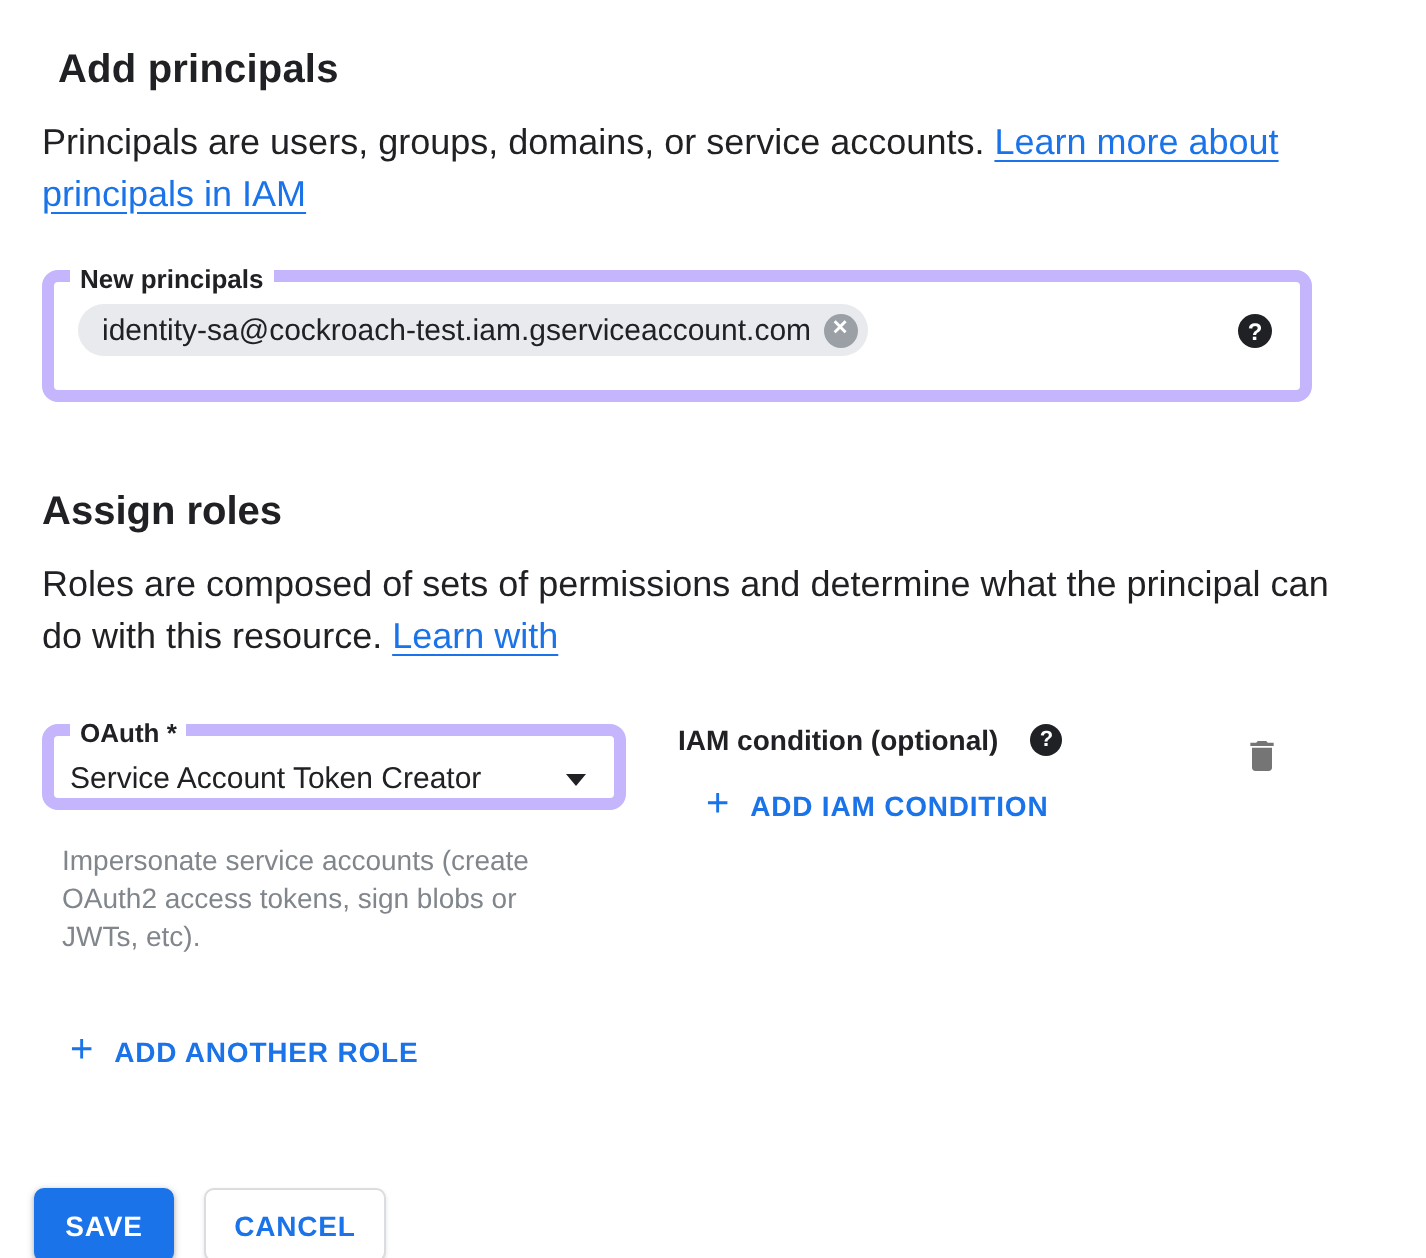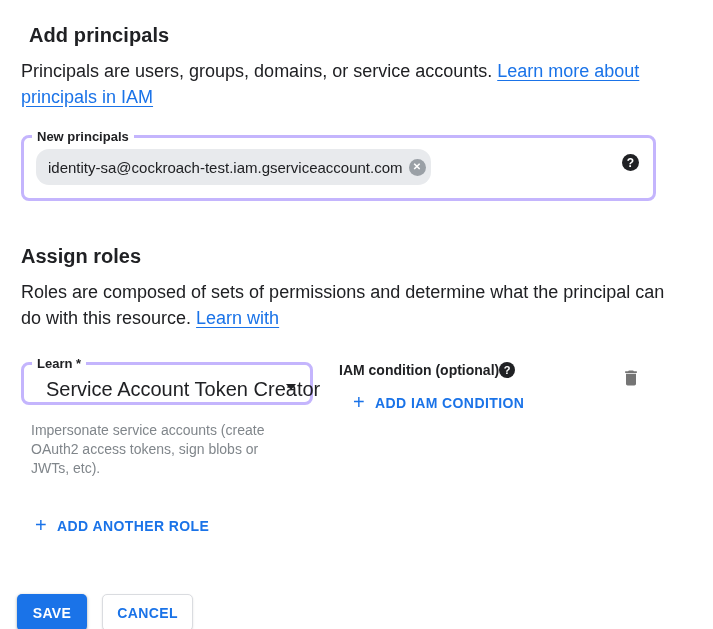--- a/index.html
+++ b/index.html
@@ -35,21 +35,21 @@
   a.link {
     color: #1a73e8;
     text-decoration: underline;
     text-underline-offset: 3px;
     cursor: pointer;
   }
   
   .field {
     position: relative;
     box-sizing: border-box;
-    border: 3px solid #c4b5fd;
+    border: 6px solid #c4b5fd;
     border-radius: 8px;
     background: #ffffff;
   }
   .field-label {
     position: absolute;
     top: -9px;
     left: 8px;
     background: #ffffff;
     padding: 0 5px;
     font-size: 13px;
@@ -61,21 +61,21 @@
     margin-top: 25px;
     width: 635px;
     height: 66px;
   }
   .chip {
     position: absolute;
     left: 12px;
     top: 11px;
     display: inline-flex;
     align-items: center;
-    height: 36px;
+    height: 26px;
     background: #e8eaed;
     border-radius: 13px;
     padding: 0 5px 0 12px;
     font-size: 15px;
     color: #202124;
     white-space: nowrap;
   }
   .chip-close {
     display: inline-flex;
     align-items: center;
@@ -124,23 +124,23 @@
     width: 671px;
   }
   .role-col { width: 292px; flex: none; }
   .role-field {
     width: 292px;
     height: 43px;
     cursor: pointer;
   }
   .role-value {
     position: absolute;
-    left: 22px;
+    left: 8px;
     top: 13px;
-    font-size: 20px;
+    font-size: 15px;
     color: #202124;
     white-space: nowrap;
   }
   .dropdown-arrow {
     position: absolute;
     right: 14px;
     top: 19px;
     width: 0;
     height: 0;
     border-left: 5px solid transparent;
@@ -154,21 +154,21 @@
     line-height: 19px;
     color: #80868b;
   }
   .condition-col {
     margin-left: 26px;
     padding-top: 0;
   }
   .cond-label-row {
     display: flex;
     align-items: center;
-    gap: 0;
+    gap: 16px;
     font-size: 14px;
     font-weight: 700;
     color: #202124;
   }
   .cond-help { width: 16px; height: 16px; font-size: 11px; }
   .text-btn {
     display: inline-flex;
     align-items: center;
     gap: 10px;
     background: none;
@@ -251,21 +251,21 @@
   </div>
 
   <h2 class="section-title">Assign roles</h2>
 
   <p class="desc"><span>Roles are composed of sets of permissions and determine what the principal can do with this resource. </span><a class="link">Learn with</a></p>
 
   <div class="roles-row">
 
     <div class="role-col">
       <div class="field role-field">
-        <span class="field-label">Learn *</span>
+        <span class="field-label">OAuth *</span>
         <span class="role-value">Service Account Token Creator</span>
         <span class="dropdown-arrow"></span>
       </div>
       <p class="helper">Impersonate service accounts (create OAuth2 access tokens, sign blobs or JWTs, etc).</p>
     </div>
 
     <div class="condition-col">
       <div class="cond-label-row">
         <span>IAM condition (optional)</span>
         <span class="help-circle cond-help">?</span>

